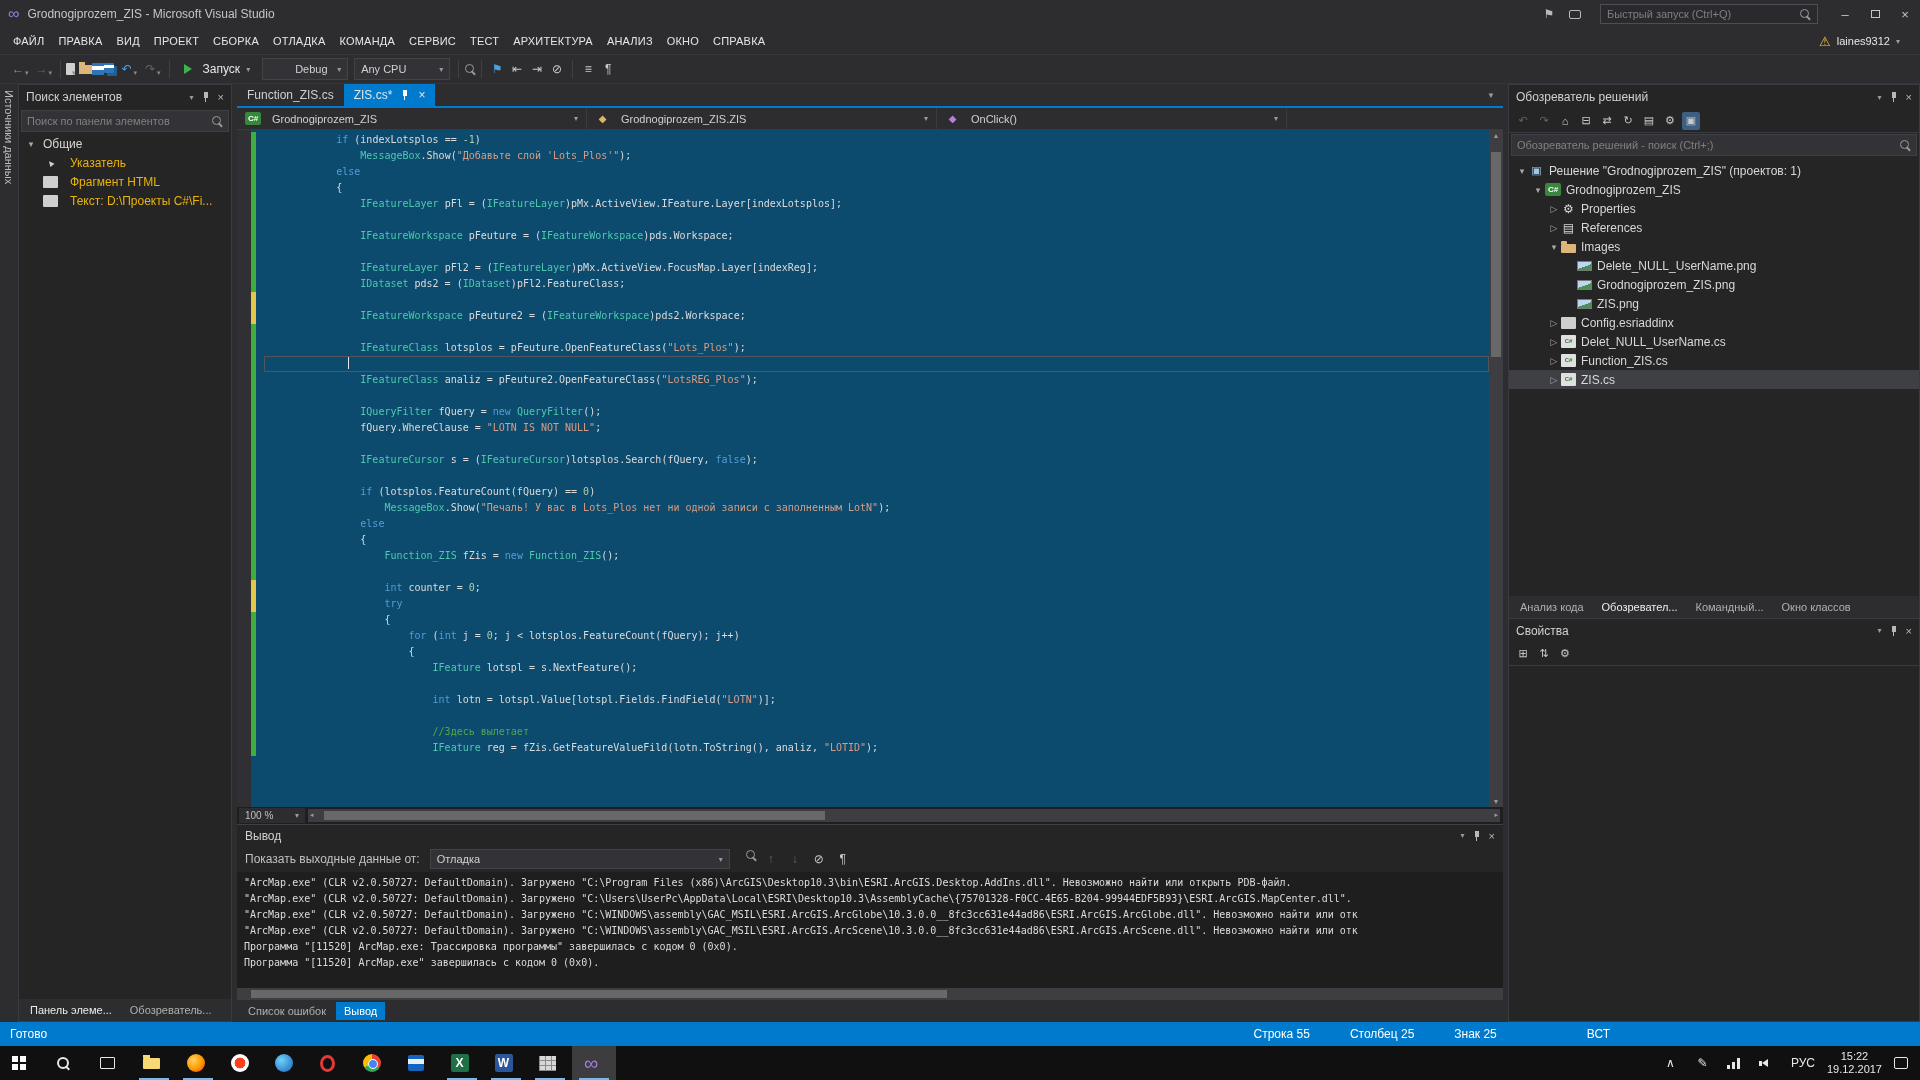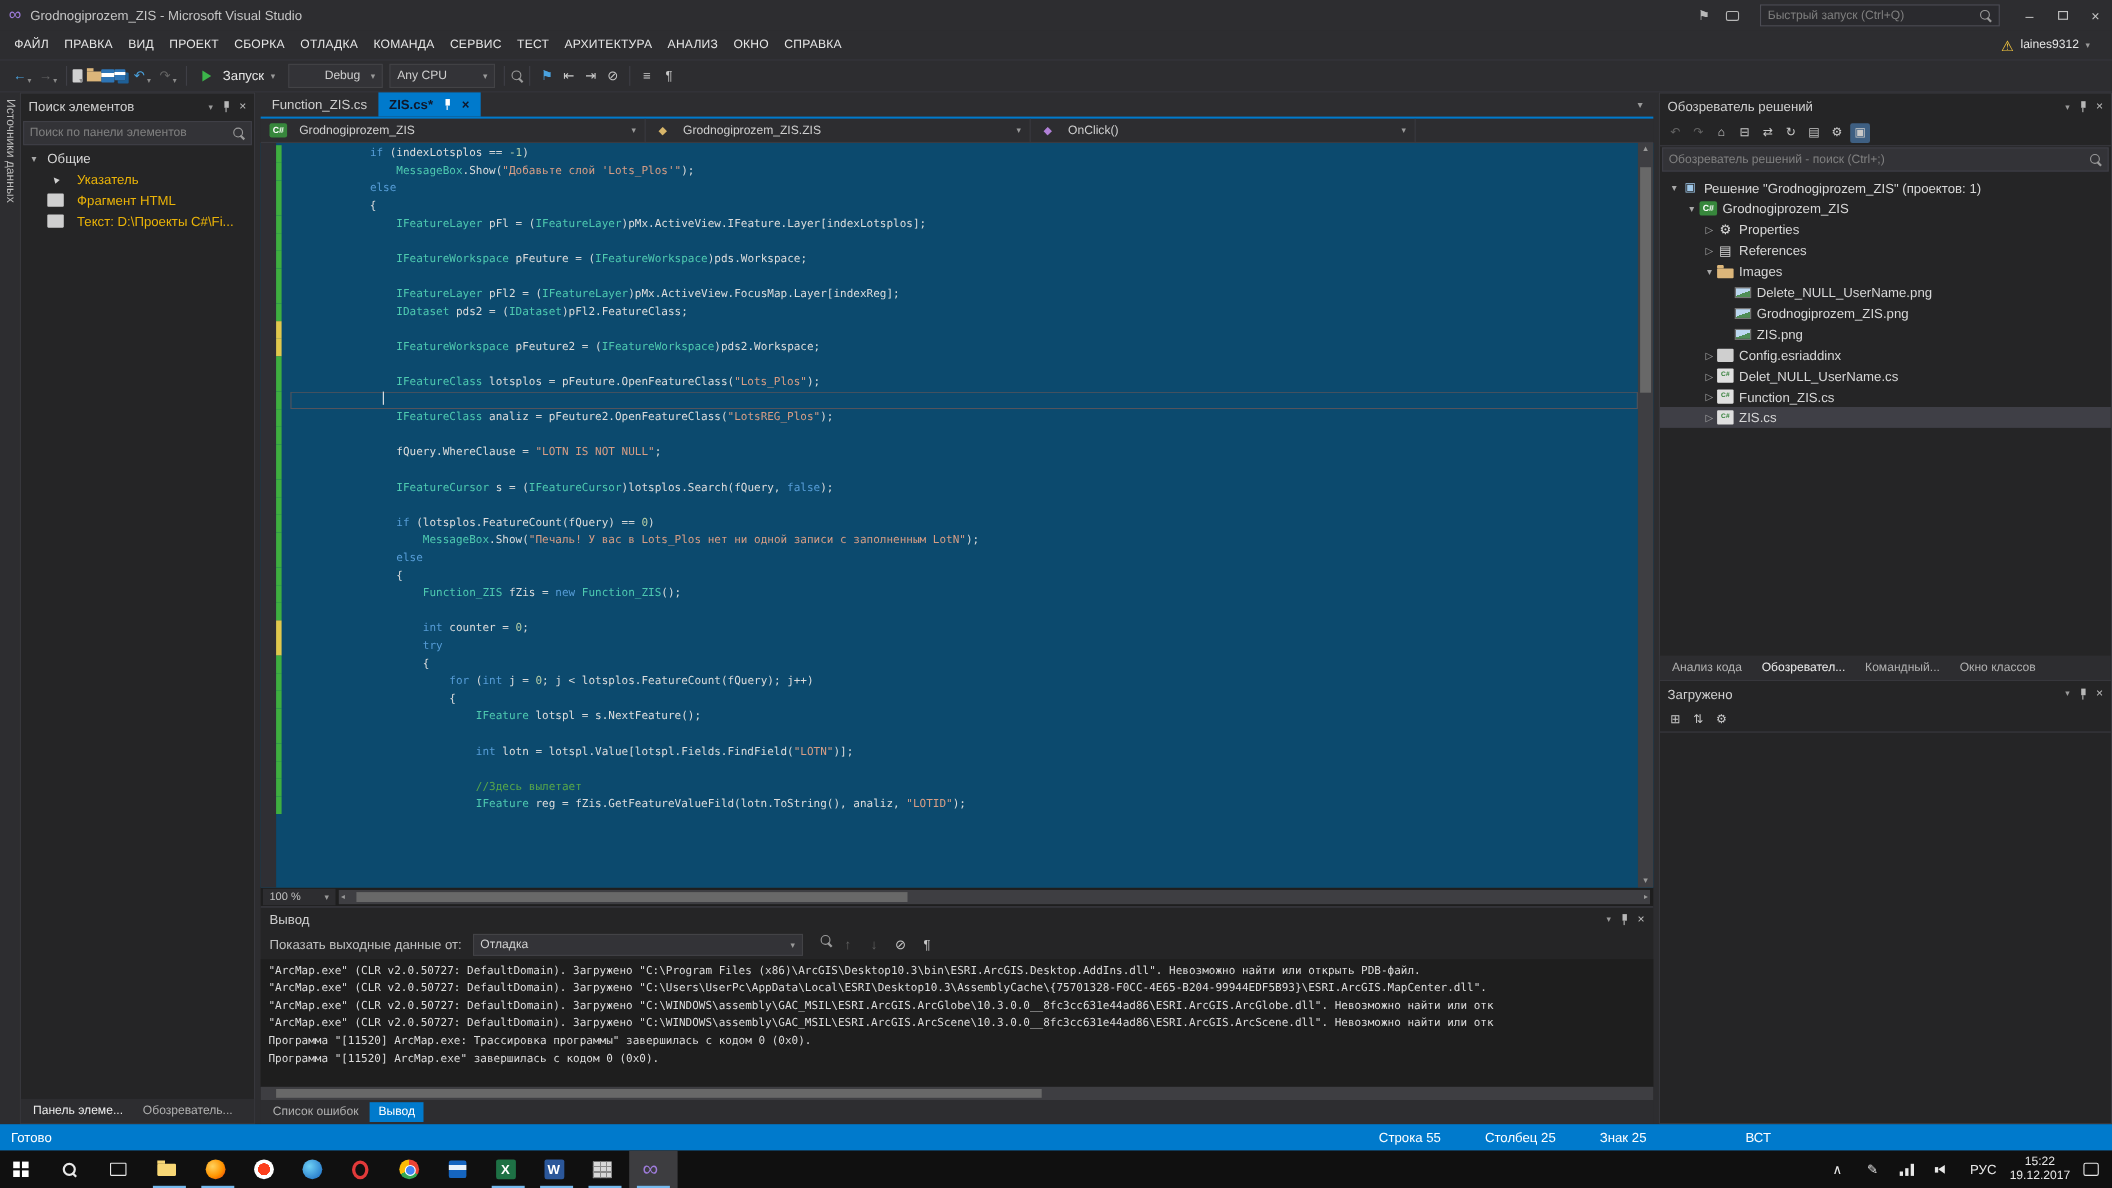--- a/index.html
+++ b/index.html
@@ -55,21 +55,21 @@
   .fill { flex:1; }
   .panel-tabs { height:22px; display:flex; gap:2px; padding:1px 3px; background:#2d2d30; align-items:center; }
   .ptab { padding:3px 8px; font-size:11px; color:#b0b0b0; }
   .ptab.on { color:#ececec; }
   .ptab.on-blue { background:#007acc; color:#fff; }
 
   
   .editor-group { flex:1; margin:0 5px; display:flex; flex-direction:column; min-width:0; }
   .doc-tabs { height:24px; display:flex; align-items:flex-end; border-bottom:2px solid #007acc; }
   .dtab { height:22px; padding:0 10px; display:flex; align-items:center; gap:8px; font-size:12px; color:#cfcfcf; }
-  .dtab.on { background:#007acc; color:#0f172a;font-weight:bold; }
+  .dtab.on { background:#007acc; color:#e5e5e5; }
   .tab-overflow { margin-left:auto; align-self:center; padding:0 8px; color:#9a9a9a; font-size:8px; }
   .navbar { height:22px; background:#2d2d30; display:flex; border-bottom:1px solid #3a3a40; }
   .nav-sec { width:350px; display:flex; align-items:center; gap:6px; padding:0 8px; border-right:1px solid #3a3a40; font-size:11px; color:#d0d0d0; }
   .nav-sec .ca { margin-left:auto; }
 
   .code-area { flex:1; position:relative; background:#0c4a6e; overflow:hidden; }
   .glyph-margin { position:absolute; left:0; top:0; bottom:0; width:14px; background:#2f2f34; }
   .code-lines { position:absolute; left:0; right:14px; top:2px; bottom:0; padding-left:27px;
     font:10px/16px "DejaVu Sans Mono", monospace; }
   .code-line { height:16px; white-space:pre; position:relative; }
@@ -363,20 +363,21 @@
             <div class="code-line trk-g"></div>
             <div class="code-line trk-g"><span class="tok-p">                </span><span class="tok-t">IFeatureLayer</span><span class="tok-p"> pFl2 = (</span><span class="tok-t">IFeatureLayer</span><span class="tok-p">)pMx.ActiveView.FocusMap.Layer[indexReg];</span></div>
             <div class="code-line trk-g"><span class="tok-p">                </span><span class="tok-t">IDataset</span><span class="tok-p"> pds2 = (</span><span class="tok-t">IDataset</span><span class="tok-p">)pFl2.FeatureClass;</span></div>
             <div class="code-line trk-y"></div>
             <div class="code-line trk-y"><span class="tok-p">                </span><span class="tok-t">IFeatureWorkspace</span><span class="tok-p"> pFeuture2 = (</span><span class="tok-t">IFeatureWorkspace</span><span class="tok-p">)pds2.Workspace;</span></div>
             <div class="code-line trk-g"></div>
             <div class="code-line trk-g"><span class="tok-p">                </span><span class="tok-t">IFeatureClass</span><span class="tok-p"> lotsplos = pFeuture.OpenFeatureClass(</span><span class="tok-s">"Lots_Plos"</span><span class="tok-p">);</span></div>
             <div class="code-line trk-g cur"><span class="tok-p">              </span><span class="caret"></span></div>
             <div class="code-line trk-g"><span class="tok-p">                </span><span class="tok-t">IFeatureClass</span><span class="tok-p"> analiz = pFeuture2.OpenFeatureClass(</span><span class="tok-s">"LotsREG_Plos"</span><span class="tok-p">);</span></div>
             <div class="code-line trk-g"></div>
+            <div class="code-line trk-g"><span class="tok-p">                </span><span class="tok-t">IQueryFilter</span><span class="tok-p"> fQuery = </span><span class="tok-k">new</span><span class="tok-p"> </span><span class="tok-t">QueryFilter</span><span class="tok-p">();</span></div>
             <div class="code-line trk-g"><span class="tok-p">                fQuery.WhereClause = </span><span class="tok-s">"LOTN IS NOT NULL"</span><span class="tok-p">;</span></div>
             <div class="code-line trk-g"></div>
             <div class="code-line trk-g"><span class="tok-p">                </span><span class="tok-t">IFeatureCursor</span><span class="tok-p"> s = (</span><span class="tok-t">IFeatureCursor</span><span class="tok-p">)lotsplos.Search(fQuery, </span><span class="tok-k">false</span><span class="tok-p">);</span></div>
             <div class="code-line trk-g"></div>
             <div class="code-line trk-g"><span class="tok-p">                </span><span class="tok-k">if</span><span class="tok-p"> (lotsplos.FeatureCount(fQuery) == </span><span class="tok-n">0</span><span class="tok-p">)</span></div>
             <div class="code-line trk-g"><span class="tok-p">                    </span><span class="tok-t">MessageBox</span><span class="tok-p">.Show(</span><span class="tok-s">"Печаль! У вас в Lots_Plos нет ни одной записи с заполненным LotN"</span><span class="tok-p">);</span></div>
             <div class="code-line trk-g"><span class="tok-p">                </span><span class="tok-k">else</span></div>
             <div class="code-line trk-g"><span class="tok-p">                {</span></div>
             <div class="code-line trk-g"><span class="tok-p">                    </span><span class="tok-t">Function_ZIS</span><span class="tok-p"> fZis = </span><span class="tok-k">new</span><span class="tok-p"> </span><span class="tok-t">Function_ZIS</span><span class="tok-p">();</span></div>
             <div class="code-line trk-g"></div>
@@ -533,21 +534,21 @@
           </div>
         </div>
       <div class="panel-tabs">
           <span class="ptab">Анализ кода</span>
           <span class="ptab on">Обозревател...</span>
           <span class="ptab">Командный...</span>
           <span class="ptab">Окно классов</span>
         </div>
 
       <div class="panel-header" style="border-top:1px solid #3a3a40">
-        <span>Загружено</span>
+        <span>Свойства</span>
         <span class="ph-icons">
           <span class="ca">▾</span>
           <span class="pin"></span>
           <span>×</span>
         </span>
       </div>
       <div class="se-toolbar">
           <span class="ticn">⊞</span>
           <span class="ticn">⇅</span>
           <span class="ticn">⚙</span>

